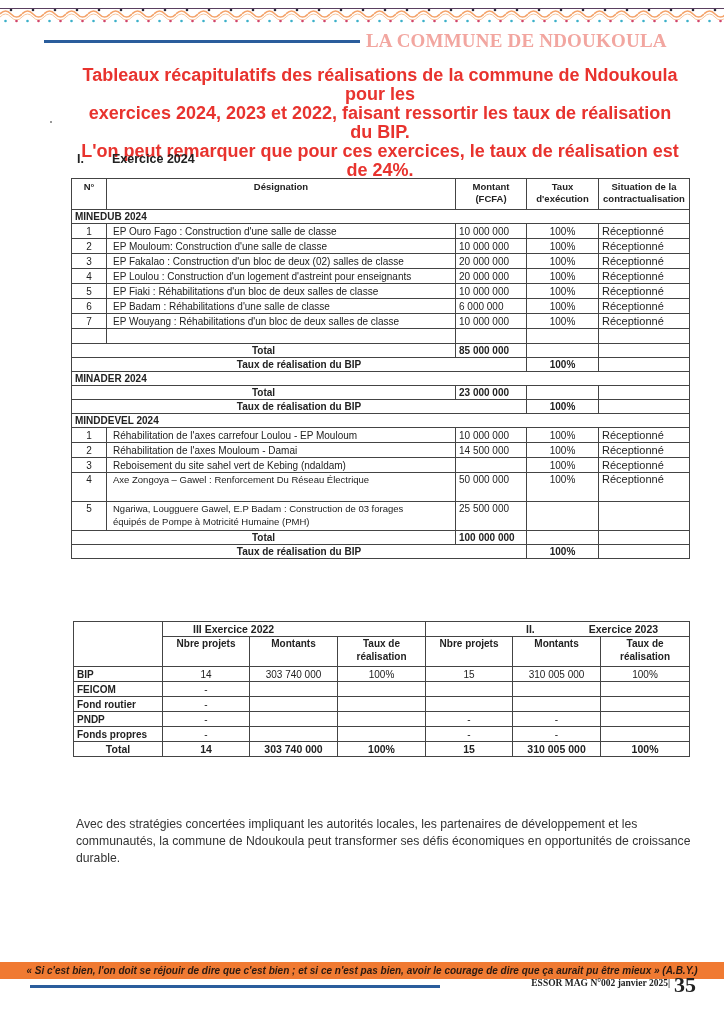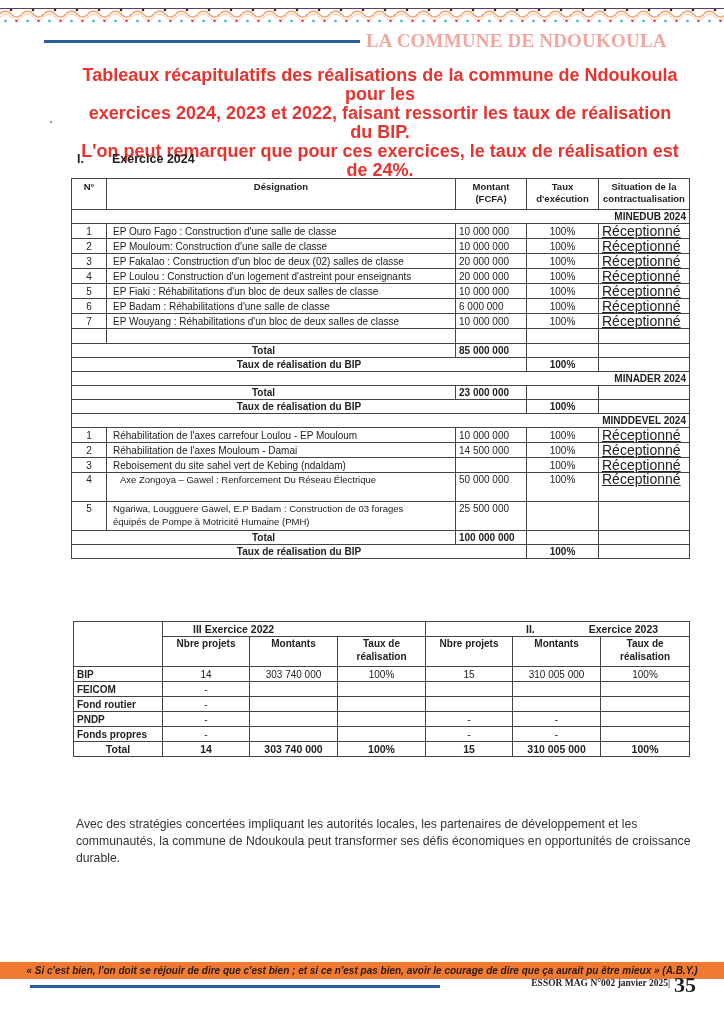--- a/index.html
+++ b/index.html
@@ -26,25 +26,25 @@
   .sec-title { left: 112px; top: 152px; font-weight: bold; font-size: 12.5px; }
 
   table { border-collapse: collapse; table-layout: fixed; }
   td, th { border: 1px solid #444; padding: 0 3px; font-size: 10px; line-height: 13px; overflow: hidden; }
 
   
   .t1 { left: 71px; top: 178px; width: 618px; }
   .t1 .hdr td { height: 28px; vertical-align: top; text-align: center; font-weight: bold; font-size: 9.5px; line-height: 12px; padding-top: 2px; }
   .t1 tr.row td { height: 14px; }
   .t1 tr.tall td { height: 28px; vertical-align: top; }
-  .t1 .group td { text-align: right; font-weight: bold; height: 13px; margin-top: 48px; }
+  .t1 .group td { text-align: left; font-weight: bold; height: 13px; margin-top: 48px; }
   .t1 .num { text-align: center; }
   .t1 .amt { }
   .t1 .rate { text-align: center; }
-  .t1 .status { font-size: 14px; text-decoration: underline; }
+  .t1 .status { font-size: 11px; }
   .t1 .des { padding-left: 6px; }
   .t1 .sum td { font-weight: bold; height: 13px; }
   .t1 .sum .lbl { text-align: center; }
 
   
   .t2 { left: 73px; top: 621px; width: 616px; }
   .t2 td { height: 14px; text-align: center; }
   .t2 .grp td { font-weight: bold; font-size: 10.5px; text-align: left; height: 14px; }
   .t2 .sub td { font-weight: bold; height: 29px; vertical-align: top; line-height: 13px; }
   .t2 .lbl { text-align: left; font-weight: bold; }
@@ -212,21 +212,21 @@
   </tr>
   <tr class="row">
     <td class="num">3</td>
     <td class="des">Reboisement du site sahel vert de Kebing (ndaldam)</td>
     <td class="amt"></td>
     <td class="rate">100%</td>
     <td class="status">Réceptionné</td>
   </tr>
   <tr class="tall">
     <td class="num">4</td>
-    <td class="des" style="font-size:9.5px;padding-right:72px;text-align:center;">Axe Zongoya – Gawel : Renforcement Du Réseau Électrique</td>
+    <td class="des" style="font-size:9.5px;padding-right:72px;">Axe Zongoya – Gawel : Renforcement Du Réseau Électrique</td>
     <td class="amt">50 000 000</td>
     <td class="rate">100%</td>
     <td class="status">Réceptionné</td>
   </tr>
   <tr class="tall">
     <td class="num">5</td>
     <td class="des" style="font-size:9.5px;padding-right:30px;">Ngariwa, Lougguere Gawel, E.P Badam : Construction de 03 forages équipés de Pompe à Motricité Humaine (PMH)</td>
     <td class="amt">25 500 000</td>
     <td class="rate"></td>
     <td class="status"></td>

